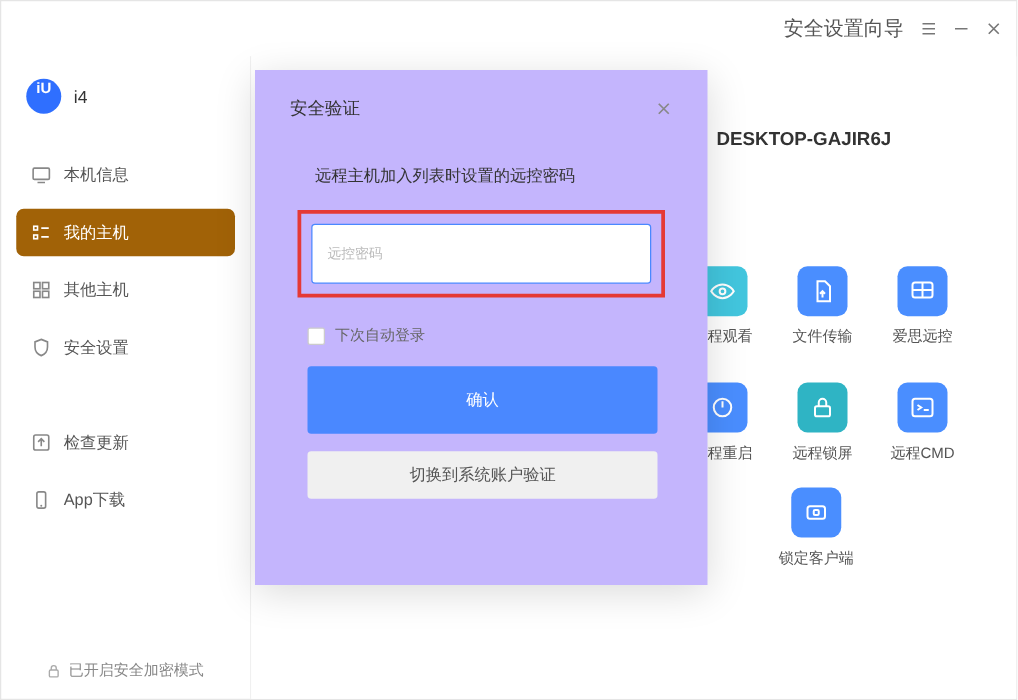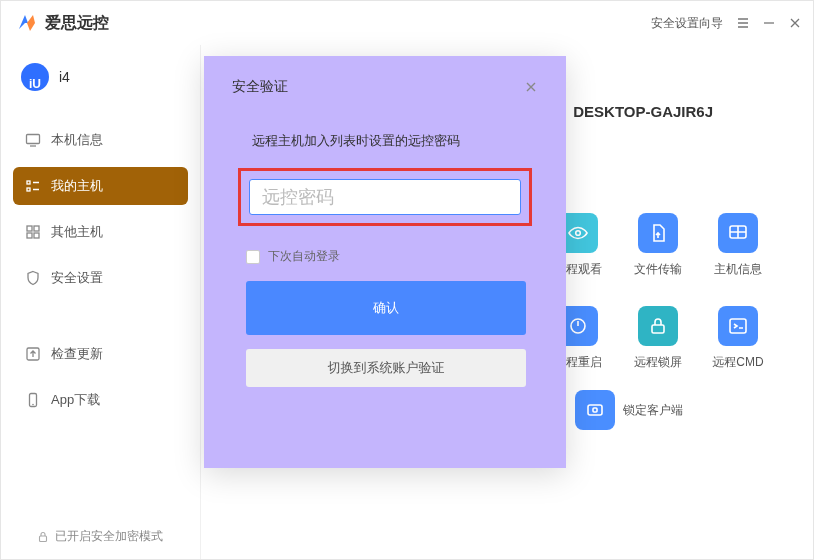--- a/index.html
+++ b/index.html
@@ -1,70 +1,63 @@
 <!DOCTYPE html>
 <html><head>
   <meta charset="utf-8">
   <style>
     * { margin: 0; padding: 0; box-sizing: border-box; }
     body { font-family: "Microsoft YaHei", "PingFang SC", sans-serif; font-size: 13px; color: #333; background: #fff; width: 814px; height: 560px; overflow: hidden; position: relative; }
     .window { width: 100%; height: 100%; display: flex; flex-direction: column; border: 1px solid #e5e5e5; }
     .titlebar { height: 44px; display: flex; align-items: center; padding: 0 12px; }
     .logo-wrap { display: flex; align-items: center; gap: 6px; font-weight: bold; font-size: 16px; color: #333; }
     .spacer { flex: 1; }
-    .titlebar-right { display: flex; align-items: center; gap: 14px; font-size: 12px; color: #555; }
+    .titlebar-right { display: flex; align-items: center; gap: 14px; font-size: 16px; color: #555; }
     .titlebar-right .tlink { cursor: pointer; color: #555; }
     .win-icon { width: 12px; height: 12px; display: inline-flex; align-items: center; justify-content: center; color: #777; cursor: pointer; }
     .body-row { flex: 1; display: flex; }
     .sidebar { width: 200px; border-right: 1px solid #f0f0f0; display: flex; flex-direction: column; padding-top: 4px; }
     .user-row { display: flex; align-items: center; gap: 10px; padding: 14px 20px 12px; }
-    .user-avatar { width: 28px; height: 28px; border-radius: 50%; background: #2f6fff; display: flex; align-items: flex-end; justify-content: center; color: #fff; font-weight: bold; font-size: 12px; }
+    .user-avatar { width: 28px; height: 28px; border-radius: 50%; background: #2f6fff; display: flex; align-items: flex-start; justify-content: center; color: #fff; font-weight: bold; font-size: 12px; }
     .user-name { font-size: 14px; color: #333; }
     .nav-gap { height: 14px; }
     .nav-item { display: flex; align-items: center; gap: 10px; height: 38px; margin: 4px 12px; padding: 0 12px; border-radius: 6px; color: #555; cursor: pointer; font-size: 13px; }
     .nav-item .ico { width: 16px; height: 16px; display: flex; align-items: center; justify-content: center; flex-shrink: 0; }
     .nav-item.active { background: #a16207; color: #fff; }
     .nav-item.active svg { stroke: #fff; }
     .sidebar-footer { margin-top: auto; padding: 10px 36px 14px; color: #888; font-size: 12px; display: flex; align-items: center; gap: 6px; }
     .main { flex: 1; position: relative; background: #fff; padding: 18px 24px; }
     .host-title { position: absolute; top: 58px; right: 100px; font-weight: bold; font-size: 15px; }
     .action-grid { position: absolute; right: 44px; top: 168px; display: grid; grid-template-columns: repeat(3, 62px); column-gap: 18px; row-gap: 28px; }
     .action-item { display: flex; flex-direction: column; align-items: center; gap: 8px; font-size: 12px; color: #555; cursor: pointer; }
     .action-ico { width: 40px; height: 40px; border-radius: 8px; background: #52a9ff; display: flex; align-items: center; justify-content: center; }
     .action-ico.cyan { background: #42c6de; }
     .action-ico.blue { background: #4a8eff; }
     .action-ico.teal { background: #2fb4c4; }
-    .lock-row { position: absolute; right: 130px; top: 345px; display: flex; flex-direction: row; align-items: center; gap: 8px; font-size: 12px; color: #555; cursor: pointer; }
+    .lock-row { position: absolute; right: 130px; top: 345px; display: flex; flex-direction: column; align-items: center; gap: 8px; font-size: 12px; color: #555; cursor: pointer; }
     .modal { position: absolute; top: 56px; left: 204px; width: 362px; height: 412px; background: #c4b5fd; box-shadow: 0 6px 30px rgba(0,0,0,0.15); padding: 22px 28px; }
     .modal-header { display: flex; align-items: center; }
     .modal-title { font-size: 14px; color: #333; }
     .modal-close { margin-left: auto; width: 14px; height: 14px; display: flex; align-items: center; justify-content: center; cursor: pointer; color: #888; }
     .modal-sub { margin-top: 36px; margin-left: 20px; font-size: 13px; color: #333; }
     .field-wrap { margin-top: 18px; margin-left: 6px; margin-right: 6px; padding: 8px; border: 3px solid #e53935; }
-    .passwd-input { width: 100%; height: 36px; border: 1px solid #4a88ff; border-radius: 3px; padding: 0 12px; font-size: 18px; color: #333; outline: none; }
+    .passwd-input { width: 100%; height: 48px; border: 1px solid #4a88ff; border-radius: 3px; padding: 0 12px; font-size: 11px; color: #333; outline: none; }
     .passwd-input::placeholder { color: #bbb; }
     .check-row { margin-top: 22px; margin-left: 14px; display: flex; align-items: center; gap: 8px; font-size: 12px; color: #666; }
     .cb { width: 14px; height: 14px; border: 1px solid #ccc; border-radius: 2px; background: #fff; cursor: pointer; }
     .btn-primary { margin-top: 16px; margin-left: 14px; width: 280px; height: 54px; background: #4a88ff; color: #fff; border: none; border-radius: 3px; font-size: 13px; cursor: pointer; }
     .btn-secondary { margin-top: 14px; margin-left: 14px; width: 280px; height: 38px; background: #f0f0f0; color: #555; border: none; border-radius: 3px; font-size: 13px; cursor: pointer; }
     .searchbox-ghost { position: absolute; top: 56px; left: 228px; width: 140px; height: 28px; border: 1px solid #e0e0e0; border-radius: 3px; background: #fff; }
     svg { display: block; }
   </style>
 </head>
 <body>
 
 <div class="window">
   <div class="titlebar">
-    <div class="logo-wrap">
-      <svg width="26" height="26" viewBox="0 0 26 26">
-        <path d="M6 19 L12 5 L15 13 L12 13 Z" fill="#3a7eff"></path>
-        <path d="M14 13 L20 5 L22 13 L17 21 Z" fill="#ff8a3d"></path>
-      </svg>
-      <span>爱思远控</span>
-    </div>
     <div class="spacer"></div>
     <div class="titlebar-right">
       <span class="tlink">安全设置向导</span>
       <span class="win-icon">
         <svg width="12" height="12" viewBox="0 0 12 12">
             <path d="M1 2h10M1 6h10M1 10h10" stroke="#777" stroke-width="1.3"></path>
           </svg>
       </span>
       <span class="win-icon">
         <svg width="12" height="12" viewBox="0 0 12 12">
@@ -185,21 +178,21 @@
           </div>
           <span>文件传输</span>
         </div>
         <div class="action-item">
           <div class="action-ico blue">
             <svg width="22" height="22" viewBox="0 0 22 22" fill="none">
                 <rect x="3" y="4" width="16" height="12" rx="2" stroke="#fff" stroke-width="1.6"></rect>
                 <path d="M11 4v12M3 10h16" stroke="#fff" stroke-width="1.6"></path>
               </svg>
           </div>
-          <span>主机信息</span>
+          <span>爱思远控</span>
         </div>
         <div class="action-item">
           <div class="action-ico blue">
             <svg width="22" height="22" viewBox="0 0 22 22" fill="none">
                 <circle cx="11" cy="11" r="7" stroke="#fff" stroke-width="1.6"></circle>
                 <path d="M11 6v5" stroke="#fff" stroke-width="1.6"></path>
               </svg>
           </div>
           <span>远程重启</span>
         </div>

